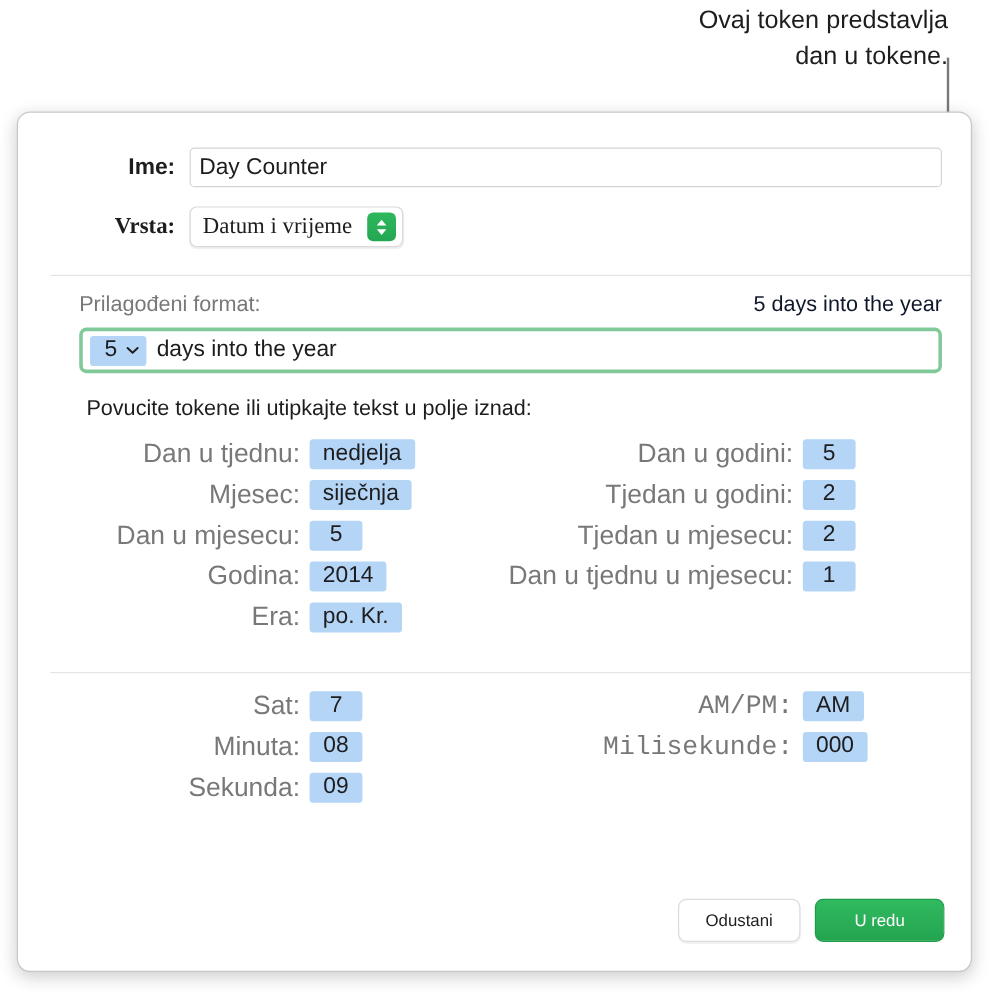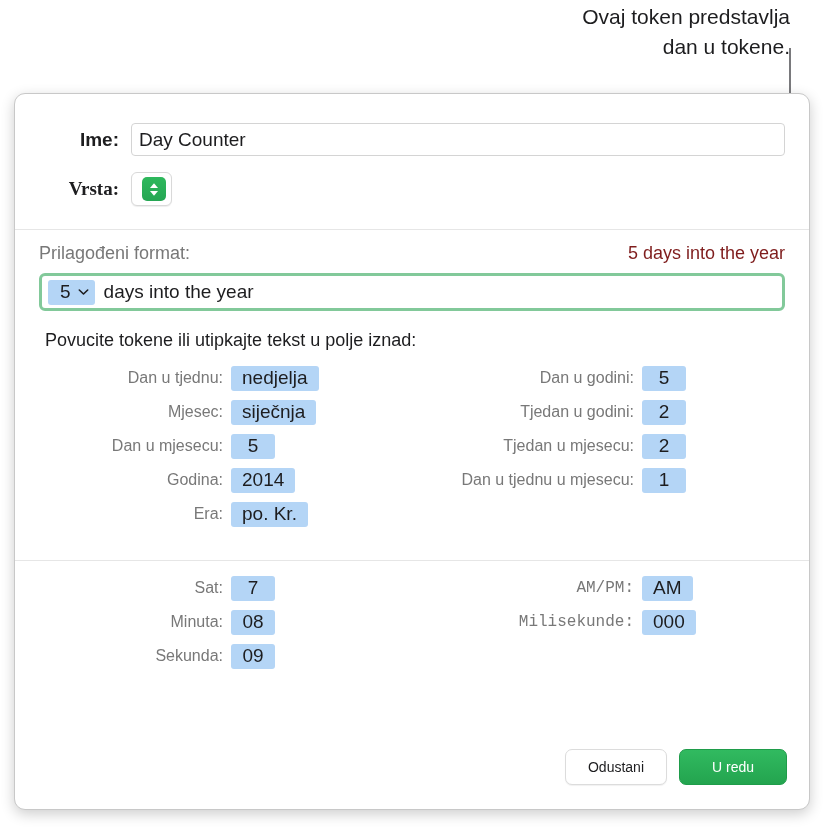--- a/index.html
+++ b/index.html
@@ -50,20 +50,21 @@
     left: 14px;
     top: 93px;
     width: 796px;
     height: 717px;
     background: #ffffff;
     border: 1px solid #c8c8c8;
     border-radius: 11px;
     box-shadow: 0 4px 14px rgba(0,0,0,0.20);
     box-sizing: border-box;
     overflow: hidden;
+    padding-left: 27px;
   }
 
   .hdr-row {
     display: flex;
     align-items: center;
     padding-left: 24px;
   }
   #row-ime { margin-top: 29px; }
   #row-vrsta { margin-top: 16px; font-family: Liberation Serif, serif; }
 
@@ -136,21 +137,21 @@
     align-items: baseline;
     padding: 13px 24px 0 24px;
   }
   #format-label {
     font-size: 18px;
     color: #787878;
   }
   #format-preview {
     margin-left: auto;
     font-size: 18px;
-    color: #7f1d1d;
+    color: #0f172a;
   }
 
   #format-field-wrap {
     margin: 9px 24px 0 24px;
     border: 3px solid #82c99a;
     border-radius: 6px;
     background: #ffffff;
     height: 38px;
     display: flex;
     align-items: center;
@@ -195,21 +196,21 @@
   .token-section {
     position: relative;
     padding-top: 10px;
   }
   .token-row {
     display: flex;
     align-items: center;
     height: 34px;
   }
   .tok-label {
-    font-size: 16px;
+    font-size: 22px;
     color: #787878;
     text-align: right;
     flex: 0 0 auto;
     white-space: nowrap;
   }
   .token {
     background: #b4d5f6;
     border-radius: 3px;
     height: 25px;
     min-width: 44px;
@@ -283,20 +284,21 @@
 <div id="dialog">
 
   <div class="hdr-row" id="row-ime">
     <div class="field-label">Ime:</div>
     <input id="name-input" type="text" value="Day Counter" style="">
   </div>
 
   <div class="hdr-row" id="row-vrsta">
     <div class="field-label">Vrsta:</div>
     <div id="type-popup">
+      <span id="type-popup-label">Datum i vrijeme</span>
       <span class="stepper-glyph">
         <svg width="14" height="17" viewBox="0 0 14 17">
           <path d="M7 2.2 L11 7 L3 7 Z" fill="#ffffff"></path>
           <path d="M7 14.8 L3 10 L11 10 Z" fill="#ffffff"></path>
         </svg>
       </span>
     </div>
   </div>
 
   <hr class="sep" id="sep1">

